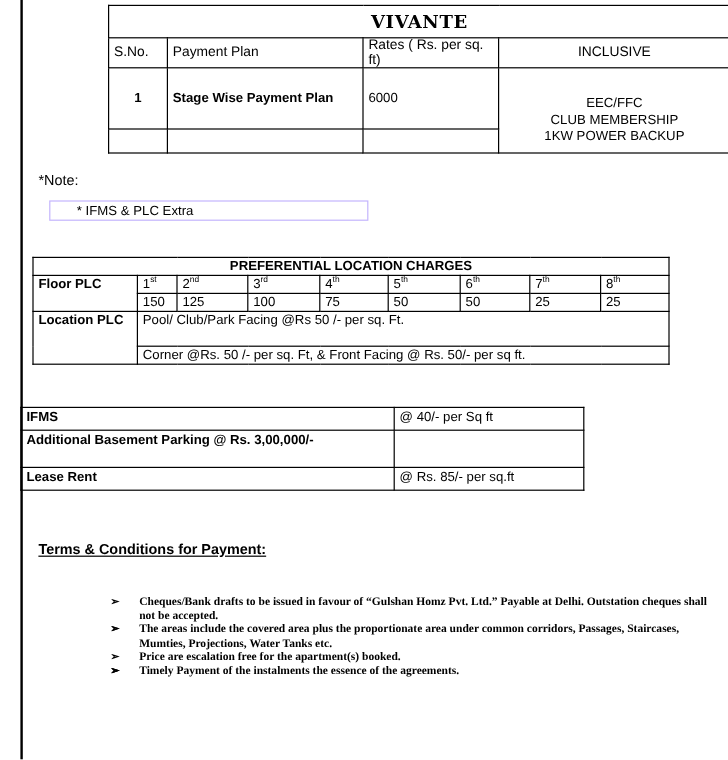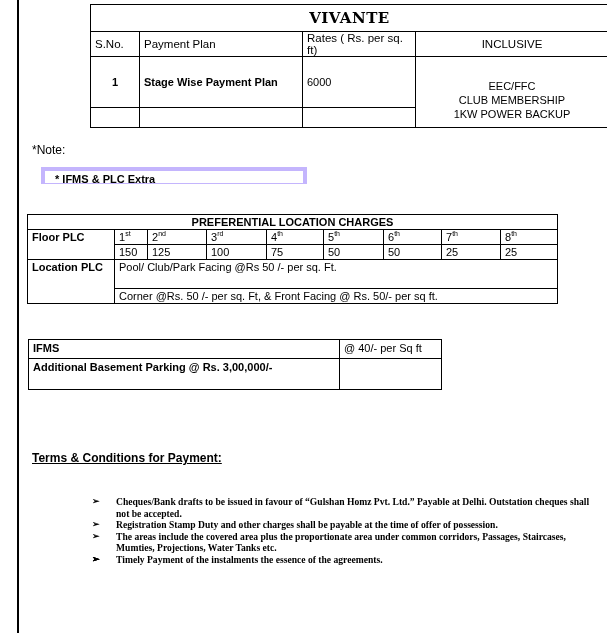--- a/index.html
+++ b/index.html
@@ -16,34 +16,34 @@
   #t1 td { height:auto; }
   #t1 .title { text-align:center; font-family:"DejaVu Serif", serif; font-weight:bold;
                font-size:15px; letter-spacing:0.5px; height:26px; vertical-align:middle; }
   #t1 .hdr td { height:19px; font-size:11.5px; vertical-align:middle; }
   #t1 .c-center { text-align:center; }
   #t1 .row1 td { height:50px; vertical-align:middle; }
   #t1 .row2 td { height:19px; }
   .incl-line { display:block; text-align:center; line-height:14px; font-size:11px; }
 
   .note-label { left:32px; top:143px; font-size:12px; }
-  .note-box { left:41px; top:167px; width:266px; height:17px; border:4px solid #c4b5fd;
-              border-bottom-width:1px; box-sizing:border-box; padding-left:10px;
-              font-size:11px; font-weight:bold; line-height:16px; }
+  .note-box { left:41px; top:167px; width:266px; height:17px; border:1px solid #c4b5fd;
+              border-bottom-width:1px; box-sizing:border-box; padding-left:22px;
+              font-size:11px; font-weight:normal; line-height:16px; }
 
   
   #t2 { left:27px; top:214px; width:531px; }
   #t2 td { font-size:11px; height:14px; line-height:14px;margin-left:32px; }
   #t2 .plc-title { text-align:center; font-weight:bold; font-size:11px; }
   #t2 .lbl { font-weight:bold; }
   #t2 sup { font-size:7px; line-height:0; vertical-align:super; }
   #t2 .loc1 td { height:28px; }
 
   
-  #t3 { left:28px; top:339px; width:414px; }
+  #t3 { left:17px; top:339px; width:470px; }
   #t3 td { font-size:11px; height:18px; line-height:16px; }
   #t3 .bold { font-weight:bold; }
   #t3 .tall td { height:30px;margin-top:40px; }
 
   .tc-head { left:32px; top:451px; font-size:12px; font-weight:bold; text-decoration:underline; }
   .terms { left:92px; top:496px; width:500px; margin:0; padding:0; list-style:none;
            font-family:"Liberation Serif", "DejaVu Serif", serif; font-weight:bold; font-size:9.6px; line-height:11.6px; }
   .terms li { position:relative; padding-left:24px; }
   .terms .bullet { position:absolute; left:0; top:0; font-size:9px; }
 </style>
@@ -144,26 +144,30 @@
     </colgroup>
   <tbody>
       <tr>
     <td class="bold">IFMS</td>
     <td>@ 40/- per Sq ft</td>
   </tr>
   <tr class="tall">
     <td class="bold">Additional Basement Parking @ Rs. 3,00,000/-</td>
     <td></td>
   </tr>
+  <tr>
+    <td class="bold">Lease Rent</td>
+    <td>@ Rs. 85/- per sq.ft</td>
+  </tr>
 </tbody>
   </table>
 
 <div class="abs tc-head">Terms &amp; Conditions for Payment:</div>
 
 <ul class="abs terms">
   <li><span class="bullet">➢</span><span>Cheques/Bank drafts to be issued in favour of “Gulshan Homz Pvt. Ltd.” Payable at Delhi. Outstation cheques shall not be accepted.</span></li>
-  <li><span class="bullet">➢</span><span>Registration Stamp Duty and other charges shall be payable at the time of offer of possession.</span></li>
+  <li><span class="bullet">➢</span></li>
   <li><span class="bullet">➢</span><span>The areas include the covered area plus the proportionate area under common corridors, Passages, Staircases, Mumties, Projections, Water Tanks etc.</span></li>
-  <li><span class="bullet">➢</span></li>
+  <li><span class="bullet">➢</span><span>Price are escalation free for the apartment(s) booked.</span></li>
   <li><span class="bullet">➢</span></li>
   <li><span class="bullet">➢</span></li>
   <li><span class="bullet">➢</span><span>Timely Payment of the instalments the essence of the agreements.</span></li>
 </ul>
 
 </body></html>

